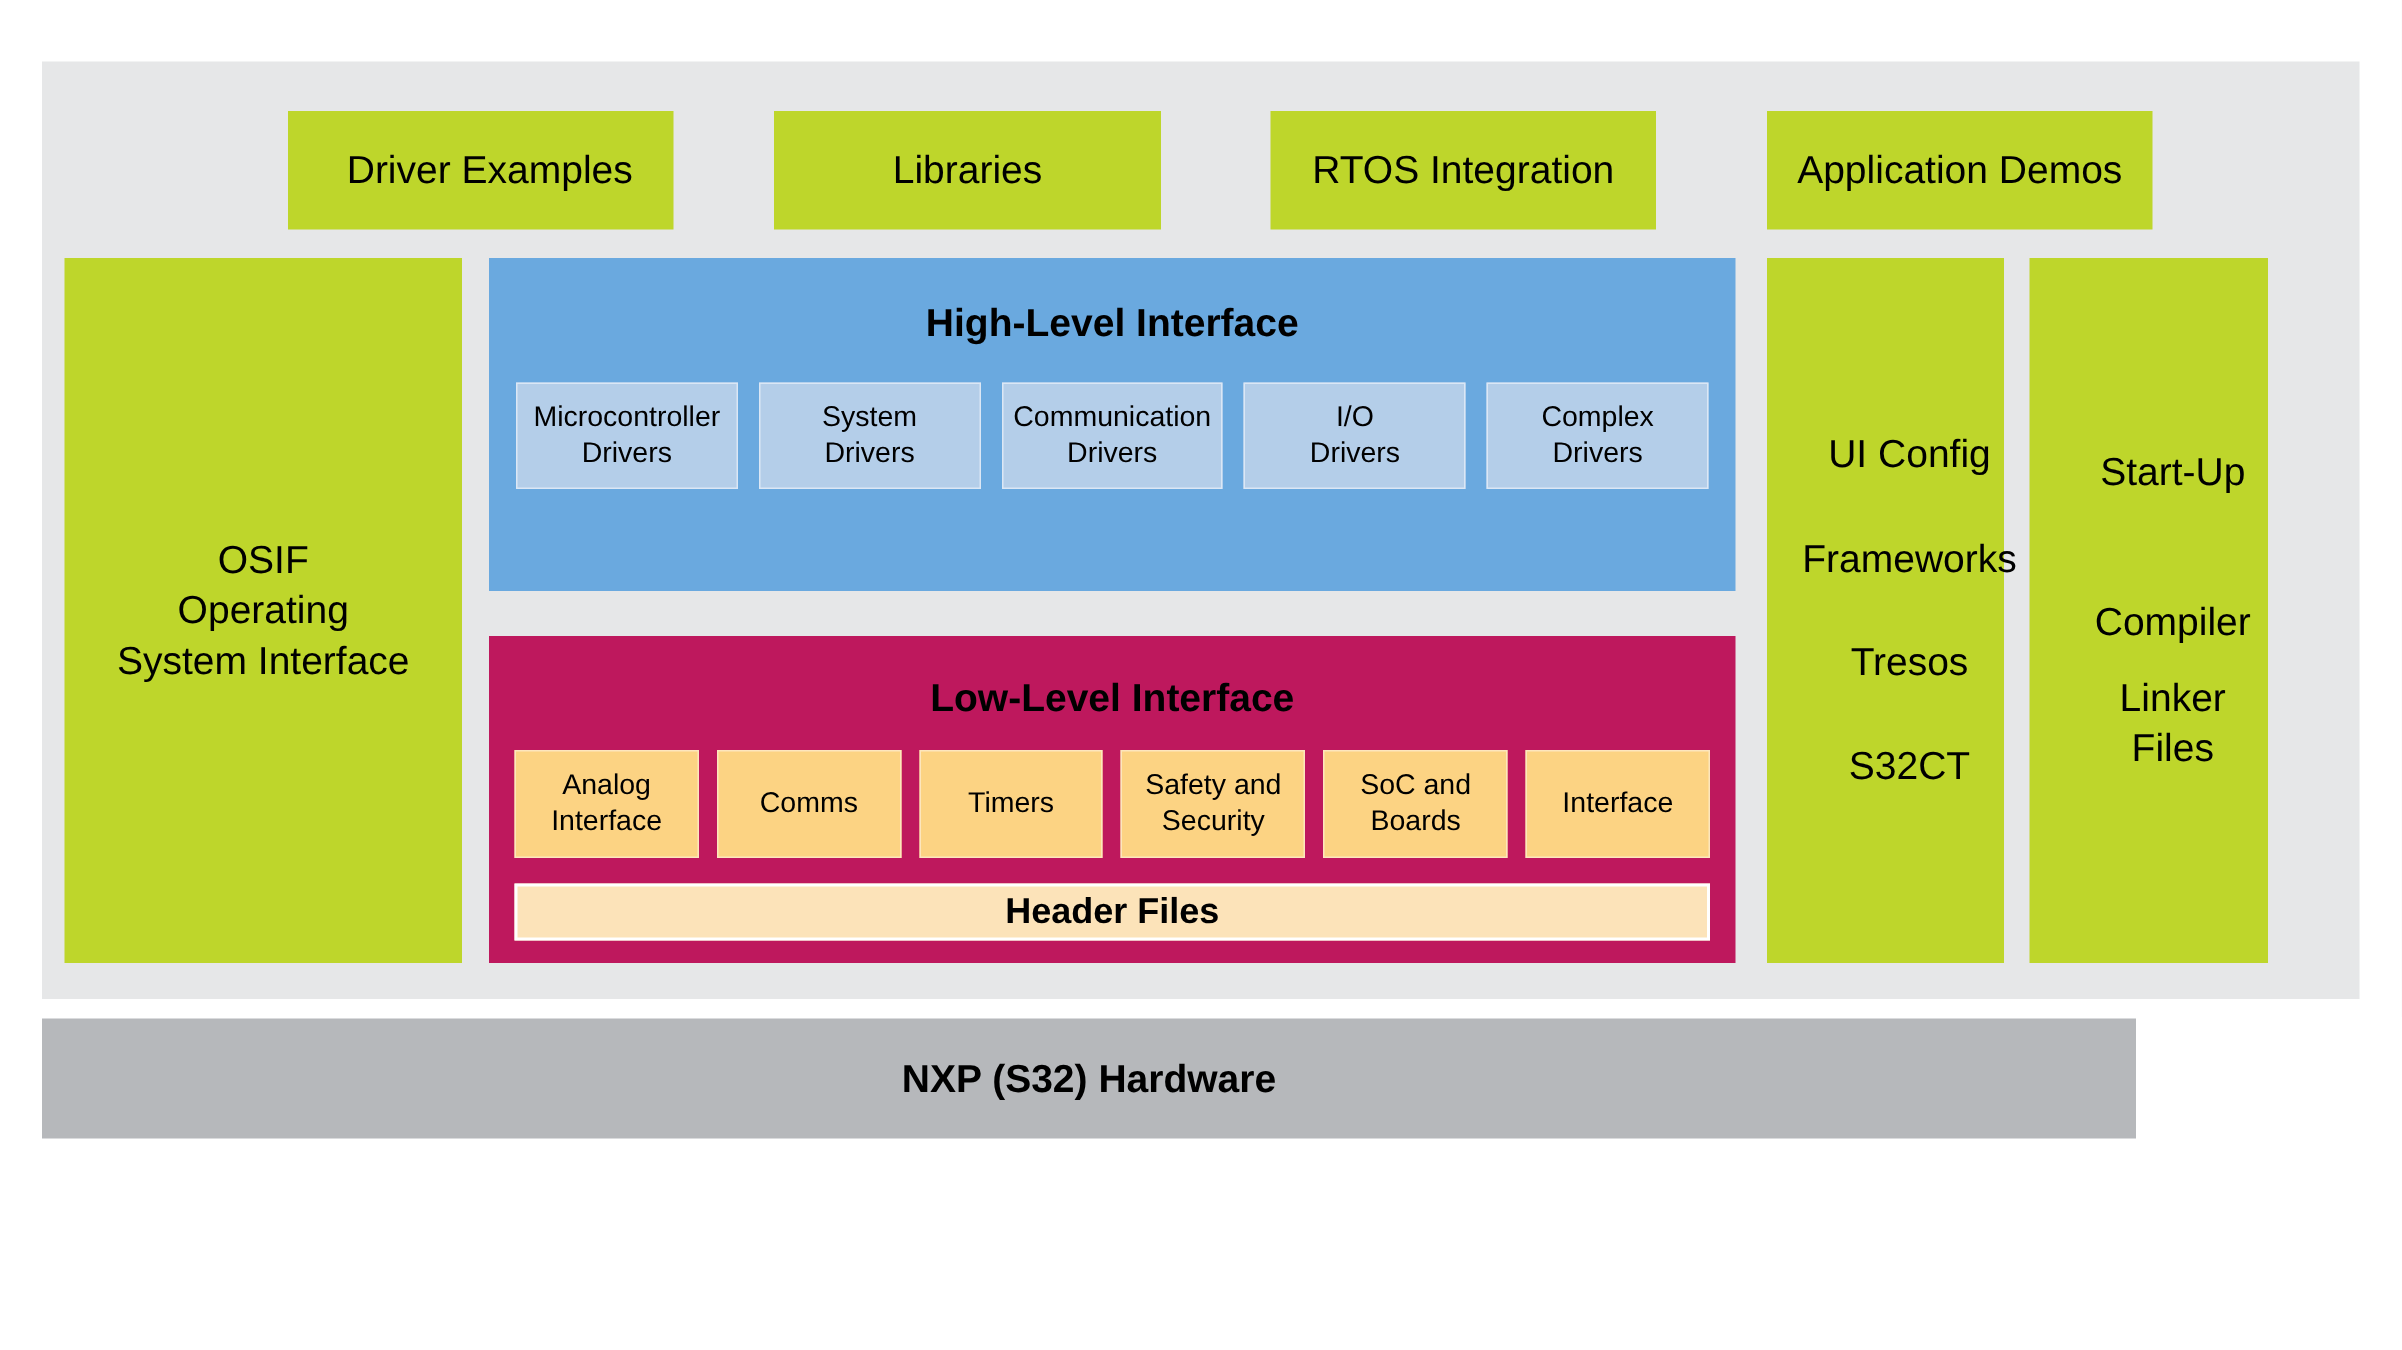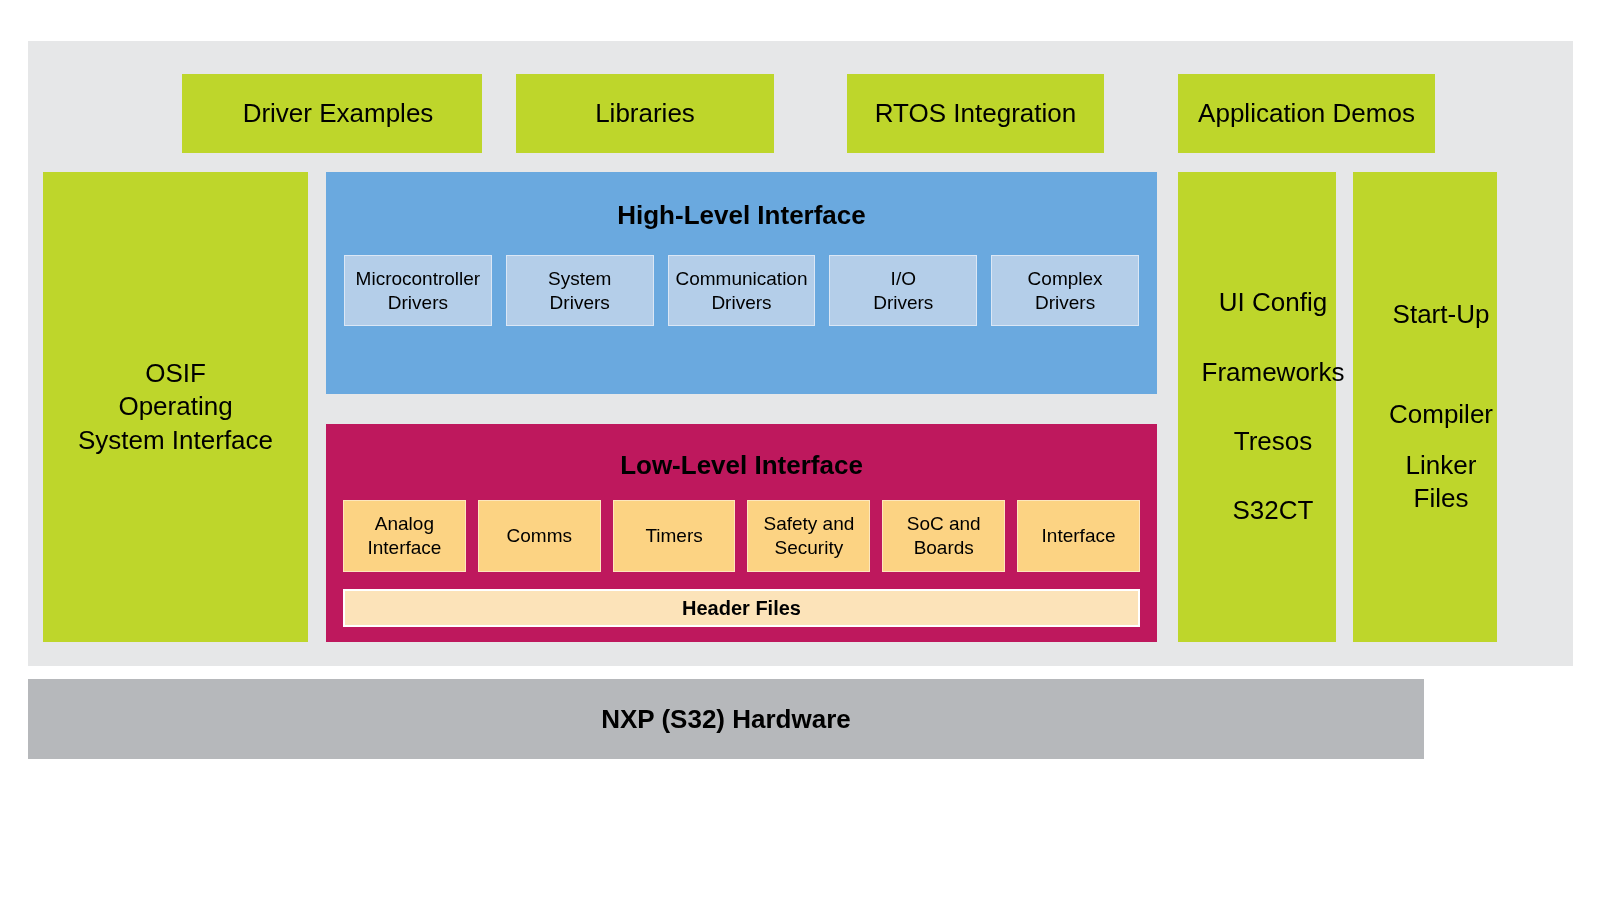--- a/index.html
+++ b/index.html
@@ -47,21 +47,21 @@
     background: #bed62b;
   }
 
   
   .top-box {
     top: 74px;
     height: 79px;
     font-size: 26px;
     font-weight: 400;
   }
-  .top-box-0 { left: 182px; width: 300px; padding-left: 12px; }
+  .top-box-0 { left: 192px; width: 257px; padding-left: 12px; }
   .top-box-1 { left: 516px; width: 258px; text-align: center; }
   .top-box-2 { left: 847px; width: 257px; }
   .top-box-3 { left: 1178px; width: 257px; }
 
   
   .osif {
     left: 43px;
     top: 172px;
     width: 265px;
     height: 470px;
@@ -72,21 +72,21 @@
   
   .right-col {
     top: 172px;
     height: 470px;
     font-size: 26px;
     flex-direction: column;
     justify-content: center;
     padding-left: 32px;
   }
   .col-uiconfig { left: 1178px; width: 158px; }
-  .col-startup  { left: 1353px; width: 144px; gap: 18px; }
+  .col-startup  { left: 1353px; width: 159px; gap: 18px; }
 
   .col-line { display: block; }
   .col-gap-lg { height: 36px; }
   .col-gap-sm { height: 30px; }
 
   
   .hli {
     position: absolute;
     left: 326px;
     top: 172px;
@@ -171,21 +171,21 @@
     left: 17px;
     top: 165px;
     width: 797px;
     height: 38px;
     background: #fce3b9;
     border: 2px solid #ffffff;
     box-sizing: border-box;
     display: flex;
     align-items: center;
     justify-content: center;
-    font-size: 20px;
+    font-size: 24px;
     font-weight: bold;
   }
 
   
   .hardware {
     position: absolute;
     left: 28px;
     top: 679px;
     width: 1396px;
     height: 80px;

